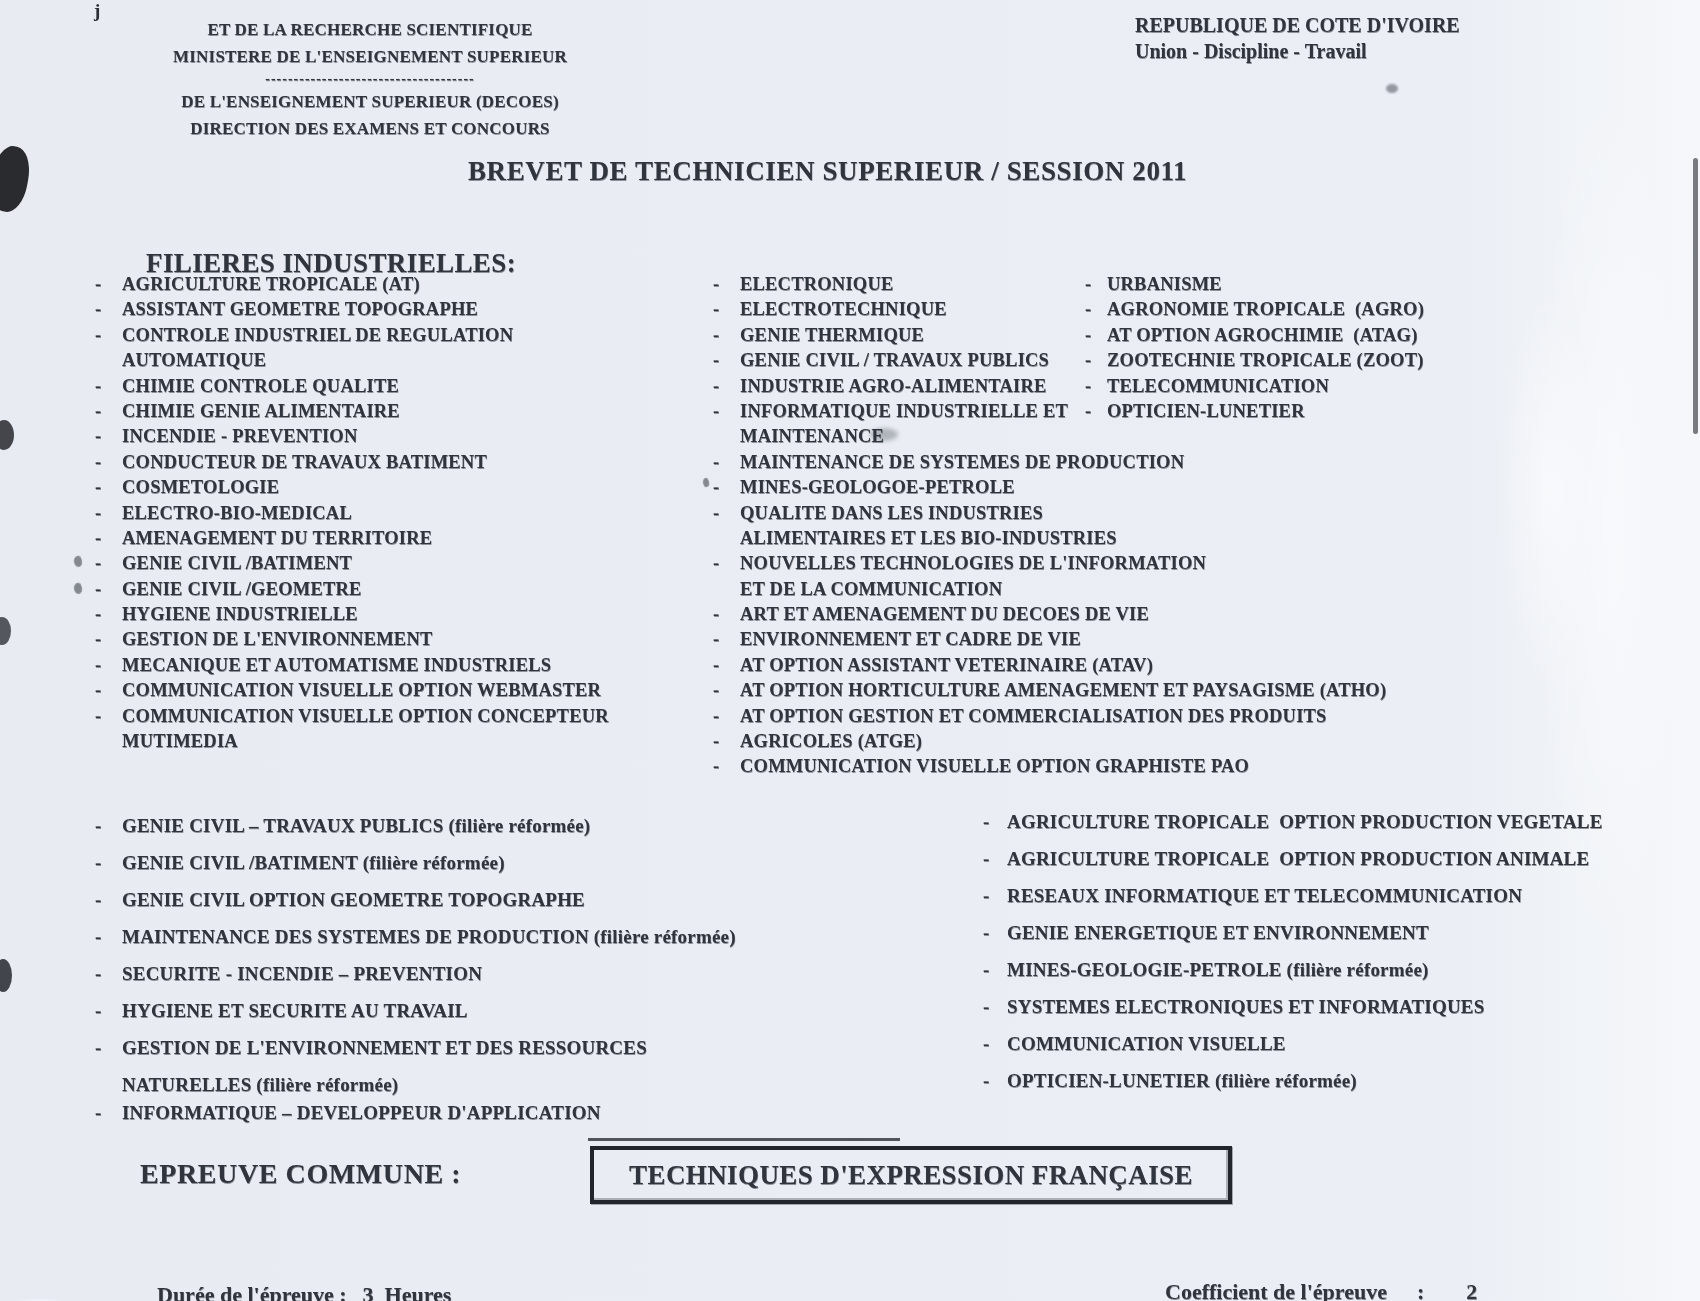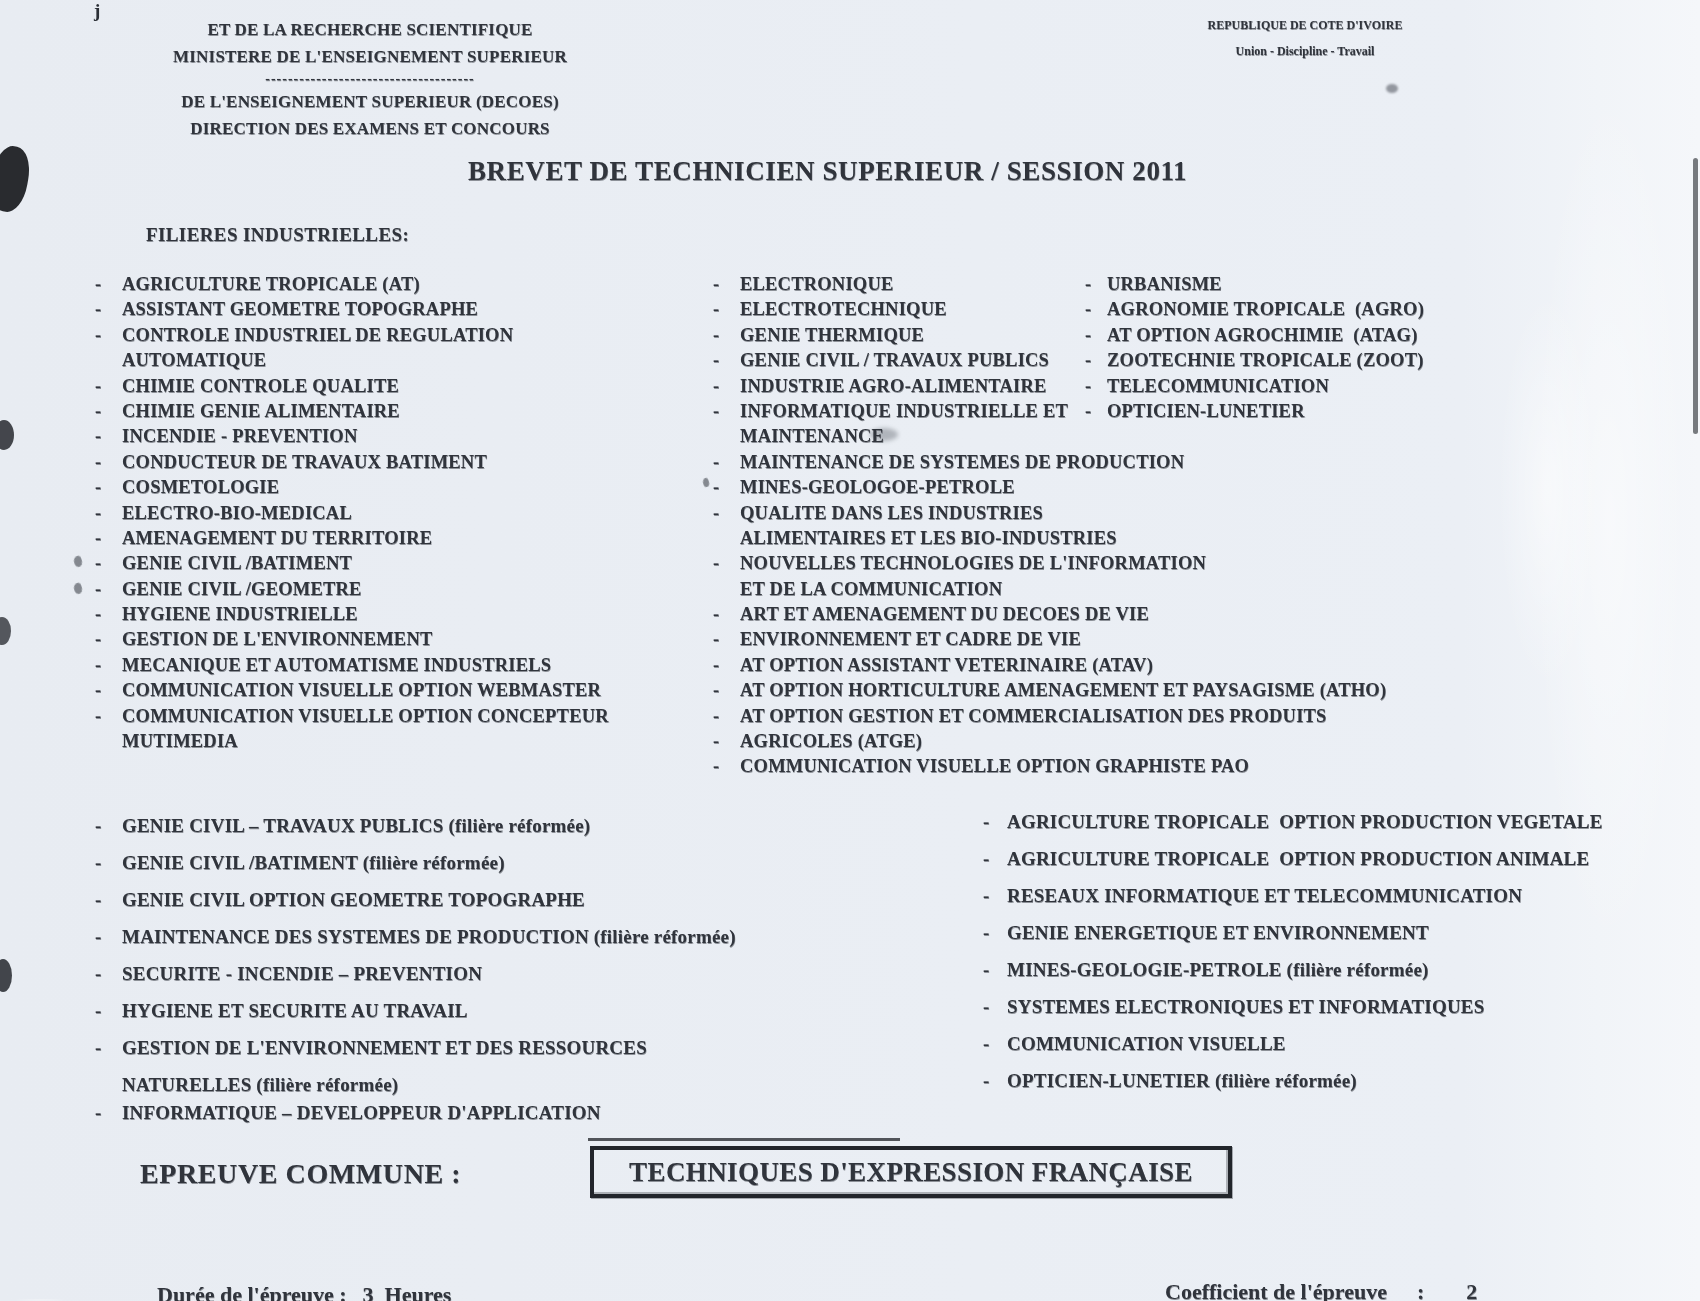--- a/index.html
+++ b/index.html
@@ -11,45 +11,45 @@
       linear-gradient(to right, #e8ecf2 0%, #ebeff5 86%, #f1f4f8 94%, #f5f7fa 100%),
       #ebeff5;
     font-family:"Liberation Serif","DejaVu Serif",serif;
     font-weight:bold; color:#30343c;
   }
   .ink { text-shadow: 0.5px 0.5px 0.6px rgba(48,52,60,.5); }
 
   .hdr-left { position:absolute; left:146px; top:16px; width:448px; text-align:center;
               font-size:17px; line-height:27px; letter-spacing:.2px; }
   .hdr-left .divider { font-size:14px; letter-spacing:1px; line-height:18px; overflow:hidden; white-space:nowrap; }
-  .hdr-right { position:absolute; left:1135px; top:12px; width:340px; text-align:center;
-               font-size:12px; line-height:26px; }
+  .hdr-right { position:absolute; left:1135px; top:12px; width:340px; text-align:left;
+               font-size:20px; line-height:26px; }
 
   .title { position:absolute; left:468px; top:156px; font-size:27px; letter-spacing:.6px; white-space:pre; }
-  .section-heading { position:absolute; left:146px; top:224px; font-size:19px; letter-spacing:.4px; }
+  .section-heading { position:absolute; left:146px; top:248px; font-size:27px; letter-spacing:.4px; }
 
   .col { position:absolute; top:274px; font-size:18.5px; letter-spacing:.2px; }
   .col .li { display:flex; height:25.4px; white-space:pre; align-items:flex-start; }
   .col .dash { width:27px; flex:none; }
   .col1 { left:95px; }
   .col2 { left:713px; }
   .col3 { left:1085px; }
   .col3 .dash { width:22px; }
 
   .reformed-col { position:absolute; font-size:19px; letter-spacing:.2px; }
   .reformed-col .li { display:flex; height:37px; white-space:pre; align-items:flex-start; }
   .reformed-col .li.cont { height:28px; }
   .reformed-col .dash { width:27px; flex:none; }
   .reformed-left { left:95px; top:815px; }
   .reformed-right { left:983px; top:811px; }
   .reformed-right .dash { width:24px; }
 
   .epreuve-label { position:absolute; left:140px; top:1158px; font-size:28px; letter-spacing:.6px; white-space:pre; }
   .epreuve-box {
-    position:absolute; left:590px; top:1146px; width:642px; height:52px;
+    position:absolute; left:590px; top:1146px; width:642px; height:58px;
     border:4px solid #22252b; box-sizing:border-box;
     display:flex; align-items:center; justify-content:center;
     font-size:27px; letter-spacing:.4px; white-space:pre;
     box-shadow: inset -2px -2px 0 rgba(34,37,43,.3), 1px 1px 0 rgba(34,37,43,.35);
   }
   .box-ghost { position:absolute; left:588px; top:1138px; width:312px; height:3px; background:#2a2d33; opacity:.8; }
 
   .duree { position:absolute; left:135px; top:1256px; font-size:22px; white-space:pre; }
   .duree .val { margin-left:16px; }
   .coeff { position:absolute; left:1143px; top:1253px; font-size:22px; white-space:pre; }

